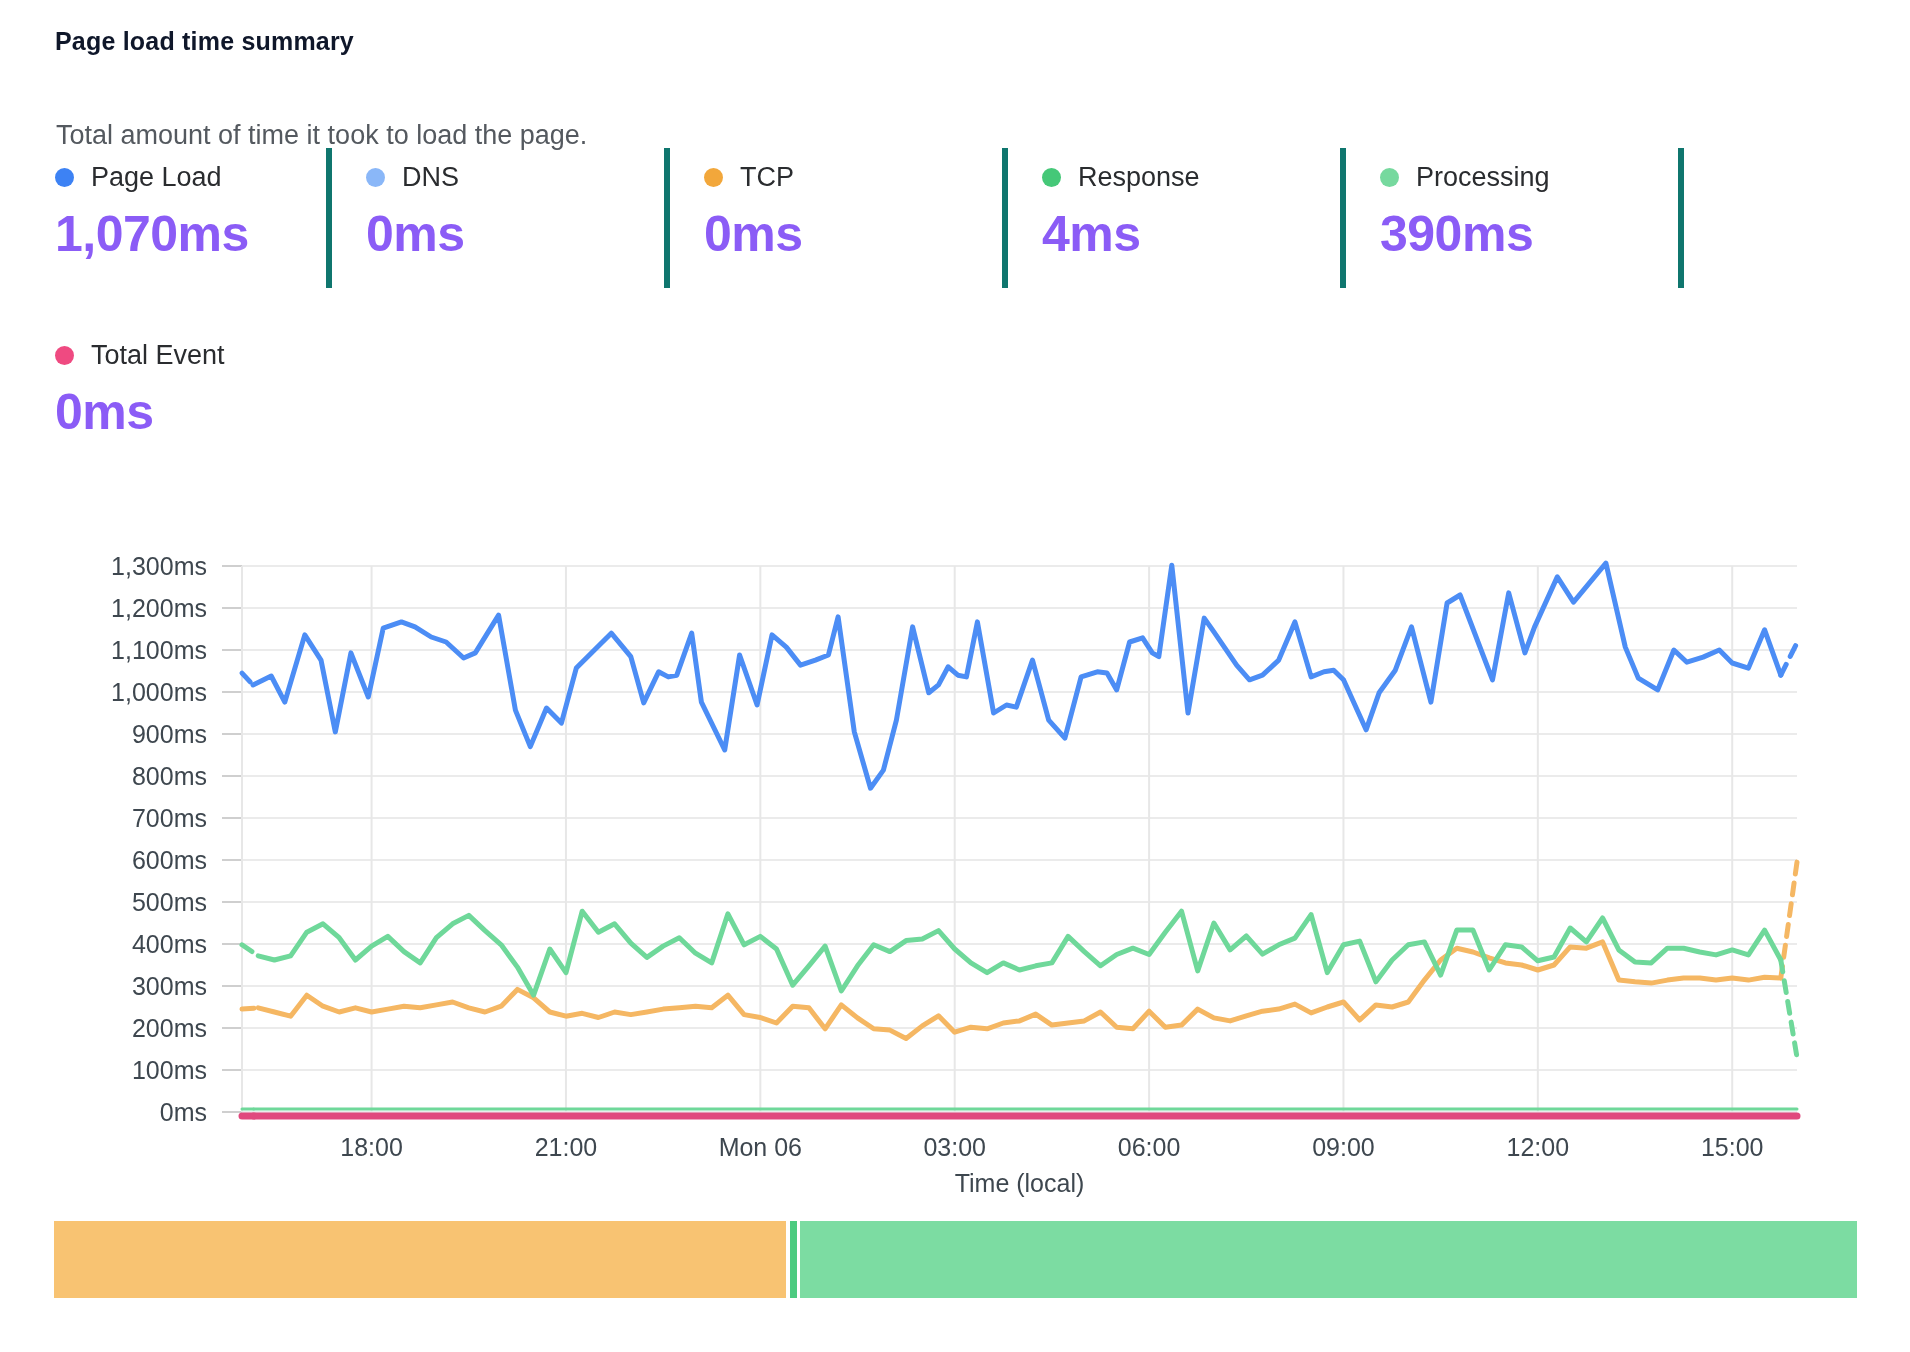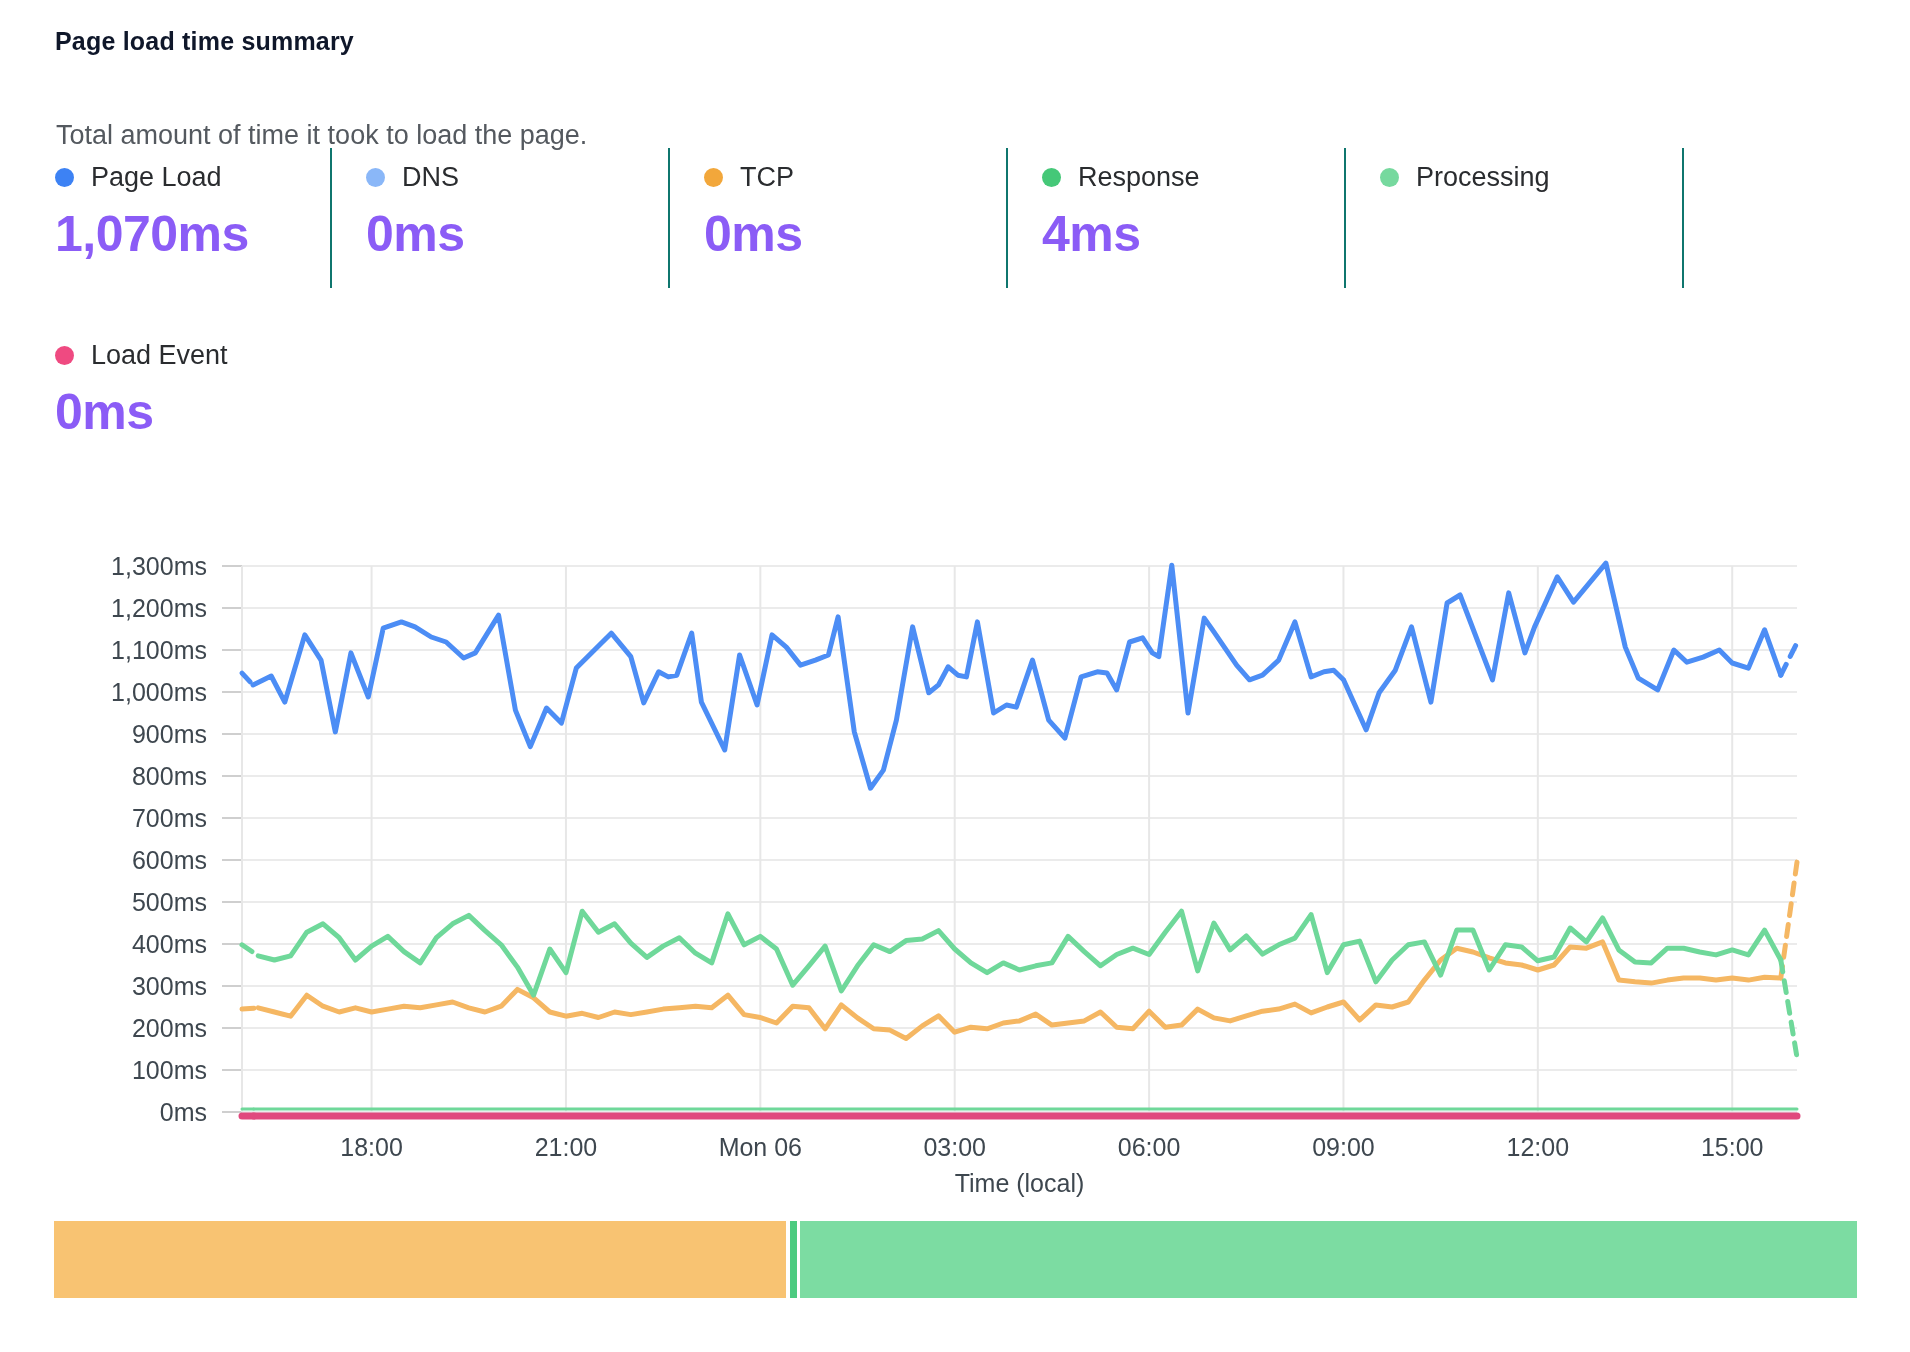--- a/index.html
+++ b/index.html
@@ -4,21 +4,21 @@
 <style>
   html,body{margin:0;padding:0;}
   body{
     width:1910px;height:1352px;position:relative;overflow:hidden;
     background:#ffffff;font-family:"Liberation Sans", sans-serif;
   }
   .abs{position:absolute;}
   #page-title{left:55px;top:27px;font-size:25px;font-weight:700;color:#0f172a;letter-spacing:.2px;}
   #page-subtitle{left:56px;top:88px;font-size:27px;font-weight:400;color:#54595f;margin-top:32px;}
   #stats-row{left:55px;top:148px;display:flex;}
-  .stat{box-sizing:border-box;height:140px;padding-top:14px;border-right:2px solid #0f766e;}
+  .stat{box-sizing:border-box;height:140px;padding-top:14px;border-right:6px solid #0f766e;}
   .stat.first{width:277px;}
   .stat:not(.first){width:338px;padding-left:34px;}
   .legend-line{display:flex;align-items:center;gap:17px;}
   .dot{width:19px;height:19px;border-radius:50%;flex:0 0 auto;}
   .stat-label{font-size:27px;color:#2a2c2f;}
   .stat-value{font-size:50px;font-weight:700;color:#8b5cf6;margin-top:12px;letter-spacing:-.5px;}
   #extra-stat{left:55px;top:340px;}
   #chart-svg{left:0;top:0;}
   #timeline-bar{left:54px;top:1221px;height:77px;display:flex;align-items:stretch;}
   .bar-seg{height:77px;}
@@ -56,27 +56,28 @@
       <span class="dot" style="background: rgb(69, 200, 120);"></span>
       <span class="stat-label">Response</span>
     </div>
     <div class="stat-value">4ms</div>
   </div>
   <div class="stat">
     <div class="legend-line">
       <span class="dot" style="background: rgb(118, 217, 158);"></span>
       <span class="stat-label">Processing</span>
     </div>
+    <div class="stat-value">390ms</div>
   </div>
 </div>
 
 <div class="abs" id="extra-stat">
   <div class="legend-line">
     <span class="dot" style="background: rgb(239, 74, 129);"></span>
-    <span class="stat-label">Load Event</span>
+    <span class="stat-label">Total Event</span>
   </div>
   <div class="stat-value">0ms</div>
 </div>
 
 <svg class="abs" id="chart-svg" width="1910" height="1352" viewBox="0 0 1910 1352">
     <line x1="242" y1="1112" x2="1797" y2="1112" stroke="#ebebeb" stroke-width="2"></line>
     <line x1="222" y1="1112" x2="242" y2="1112" stroke="#cfcfcf" stroke-width="2"></line>
     <text x="207" y="1121" text-anchor="end" font-size="25" fill="#3e474f">0ms</text>
     <line x1="242" y1="1070" x2="1797" y2="1070" stroke="#ebebeb" stroke-width="2"></line>
     <line x1="222" y1="1070" x2="242" y2="1070" stroke="#cfcfcf" stroke-width="2"></line>

